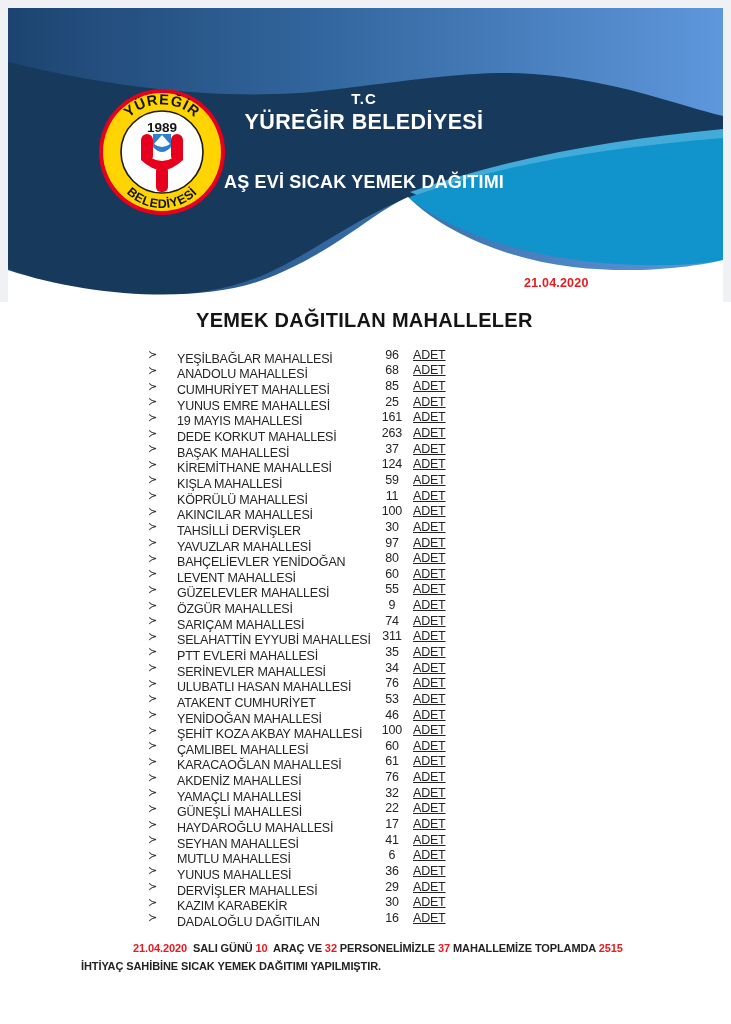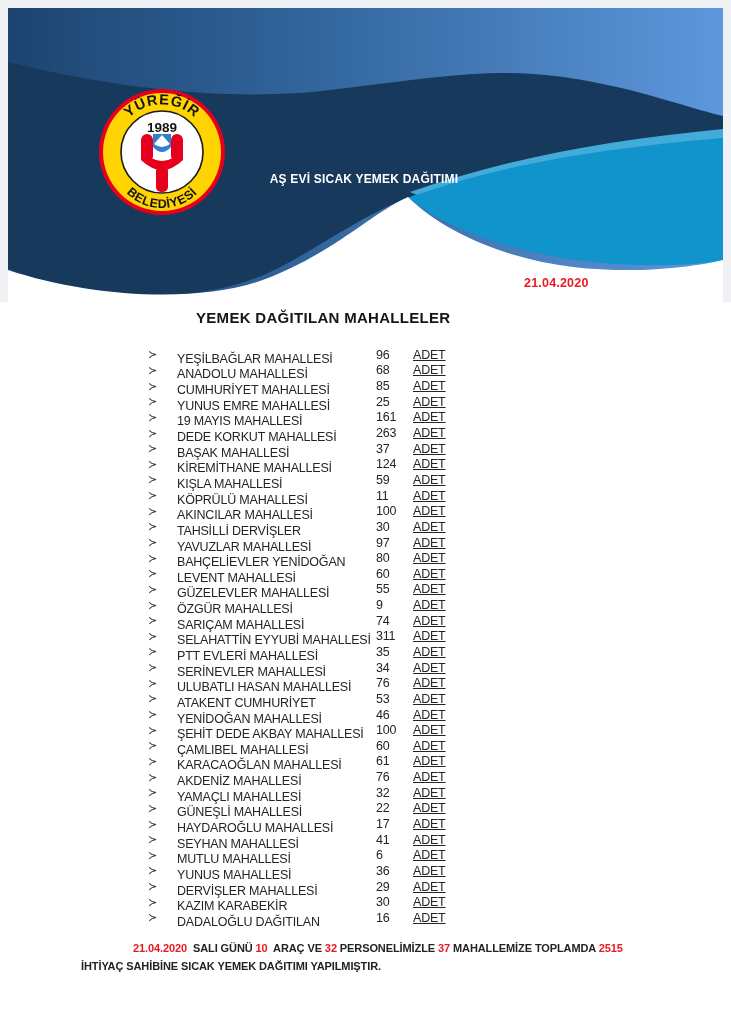--- a/index.html
+++ b/index.html
@@ -13,34 +13,34 @@
   .edge-left{left:0;top:0;width:8px;height:302px;}
   .edge-right{left:723px;top:0;width:8px;height:302px;}
 
   #header{position:absolute;left:8px;top:8px;width:715px;height:292px;}
   #header svg.waves{position:absolute;left:0;top:0;}
 
   .htext{position:absolute;left:140px;top:83px;width:432px;text-align:center;color:#ffffff;}
   .tc{font-size:15px;font-weight:bold;letter-spacing:1px;line-height:16px;}
   .org{font-size:21.5px;font-weight:bold;letter-spacing:0.4px;margin-top:3px;white-space:nowrap;}
   .sub{position:absolute;left:140px;top:164px;width:432px;text-align:center;color:#ffffff;
-       font-size:12px;font-weight:bold;letter-spacing:0.2px;white-space:nowrap;}
+       font-size:18px;font-weight:bold;letter-spacing:0.2px;white-space:nowrap;}
 
   .date{position:absolute;left:524px;top:276px;font-size:12.5px;font-weight:bold;
         color:#e8191f;letter-spacing:0.2px;}
 
-  .main-title{position:absolute;left:196px;top:309px;font-size:15px;font-weight:bold;
+  .main-title{position:absolute;left:196px;top:309px;font-size:20px;font-weight:bold;
               letter-spacing:0.3px;color:#151515;}
 
   #list{position:absolute;left:147px;top:347px;width:320px;}
   .row{display:flex;align-items:center;height:15.65px;font-size:12.5px;letter-spacing:-0.2px;
        color:#242424;font-weight:500;}
   .bullet{width:29px;font-size:11px;color:#333;padding-left:1px;}
   .nm{width:199px;white-space:nowrap;overflow:visible;margin-top:8px;}
-  .num{width:32px;text-align:left;}
+  .num{width:32px;text-align:center;}
   .unit{margin-left:5px;text-decoration:underline;}
 
   #footer{position:absolute;left:81px;top:929px;width:549px;font-size:11px;font-weight:bold;
           line-height:17.6px;letter-spacing:-0.1px;color:#232323;text-indent:52px;white-space:pre-wrap;}
   #footer .red{color:#e8191f;}
 </style>
 </head>
 <body>
 
 <div class="edge edge-top"></div>
@@ -83,20 +83,24 @@
         <rect x="45" y="48" width="12" height="28" rx="6" fill="#e7001d"></rect>
         <rect x="75" y="48" width="12" height="28" rx="6" fill="#e7001d"></rect>
         <path d="M45,64 q21,22 42,0 l0,10 q-21,20 -42,0 Z" fill="#e7001d"></path>
         <rect x="60" y="80" width="12" height="26" rx="5" fill="#e7001d"></rect>
         <path d="M57,48 h18 v13 q-9,10 -18,0 Z" fill="#2f7fd0"></path>
         <path d="M58,58 l8,-9 l8,9 q-8,6 -16,0 Z" fill="#ffffff"></path>
       </g>
     </svg>
   </svg>
 
+  <div class="htext">
+    <div class="tc">T.C</div>
+    <div class="org">YÜREĞİR BELEDİYESİ</div>
+  </div>
   <div class="sub">AŞ EVİ SICAK YEMEK DAĞITIMI</div>
 </div>
 
 <div class="date">21.04.2020</div>
 
 <div class="main-title">YEMEK DAĞITILAN MAHALLELER</div>
 
 <div id="list">
     <div class="row">
       <span class="bullet">≻</span>
@@ -237,21 +241,21 @@
       <span class="unit">ADET</span>
     </div>
     <div class="row">
       <span class="bullet">≻</span>
       <span class="nm">YENİDOĞAN MAHALLESİ</span>
       <span class="num">46</span>
       <span class="unit">ADET</span>
     </div>
     <div class="row">
       <span class="bullet">≻</span>
-      <span class="nm">ŞEHİT DEDE AKBAY MAHALLESİ</span>
+      <span class="nm">ŞEHİT KOZA AKBAY MAHALLESİ</span>
       <span class="num">100</span>
       <span class="unit">ADET</span>
     </div>
     <div class="row">
       <span class="bullet">≻</span>
       <span class="nm">ÇAMLIBEL MAHALLESİ</span>
       <span class="num">60</span>
       <span class="unit">ADET</span>
     </div>
     <div class="row">

